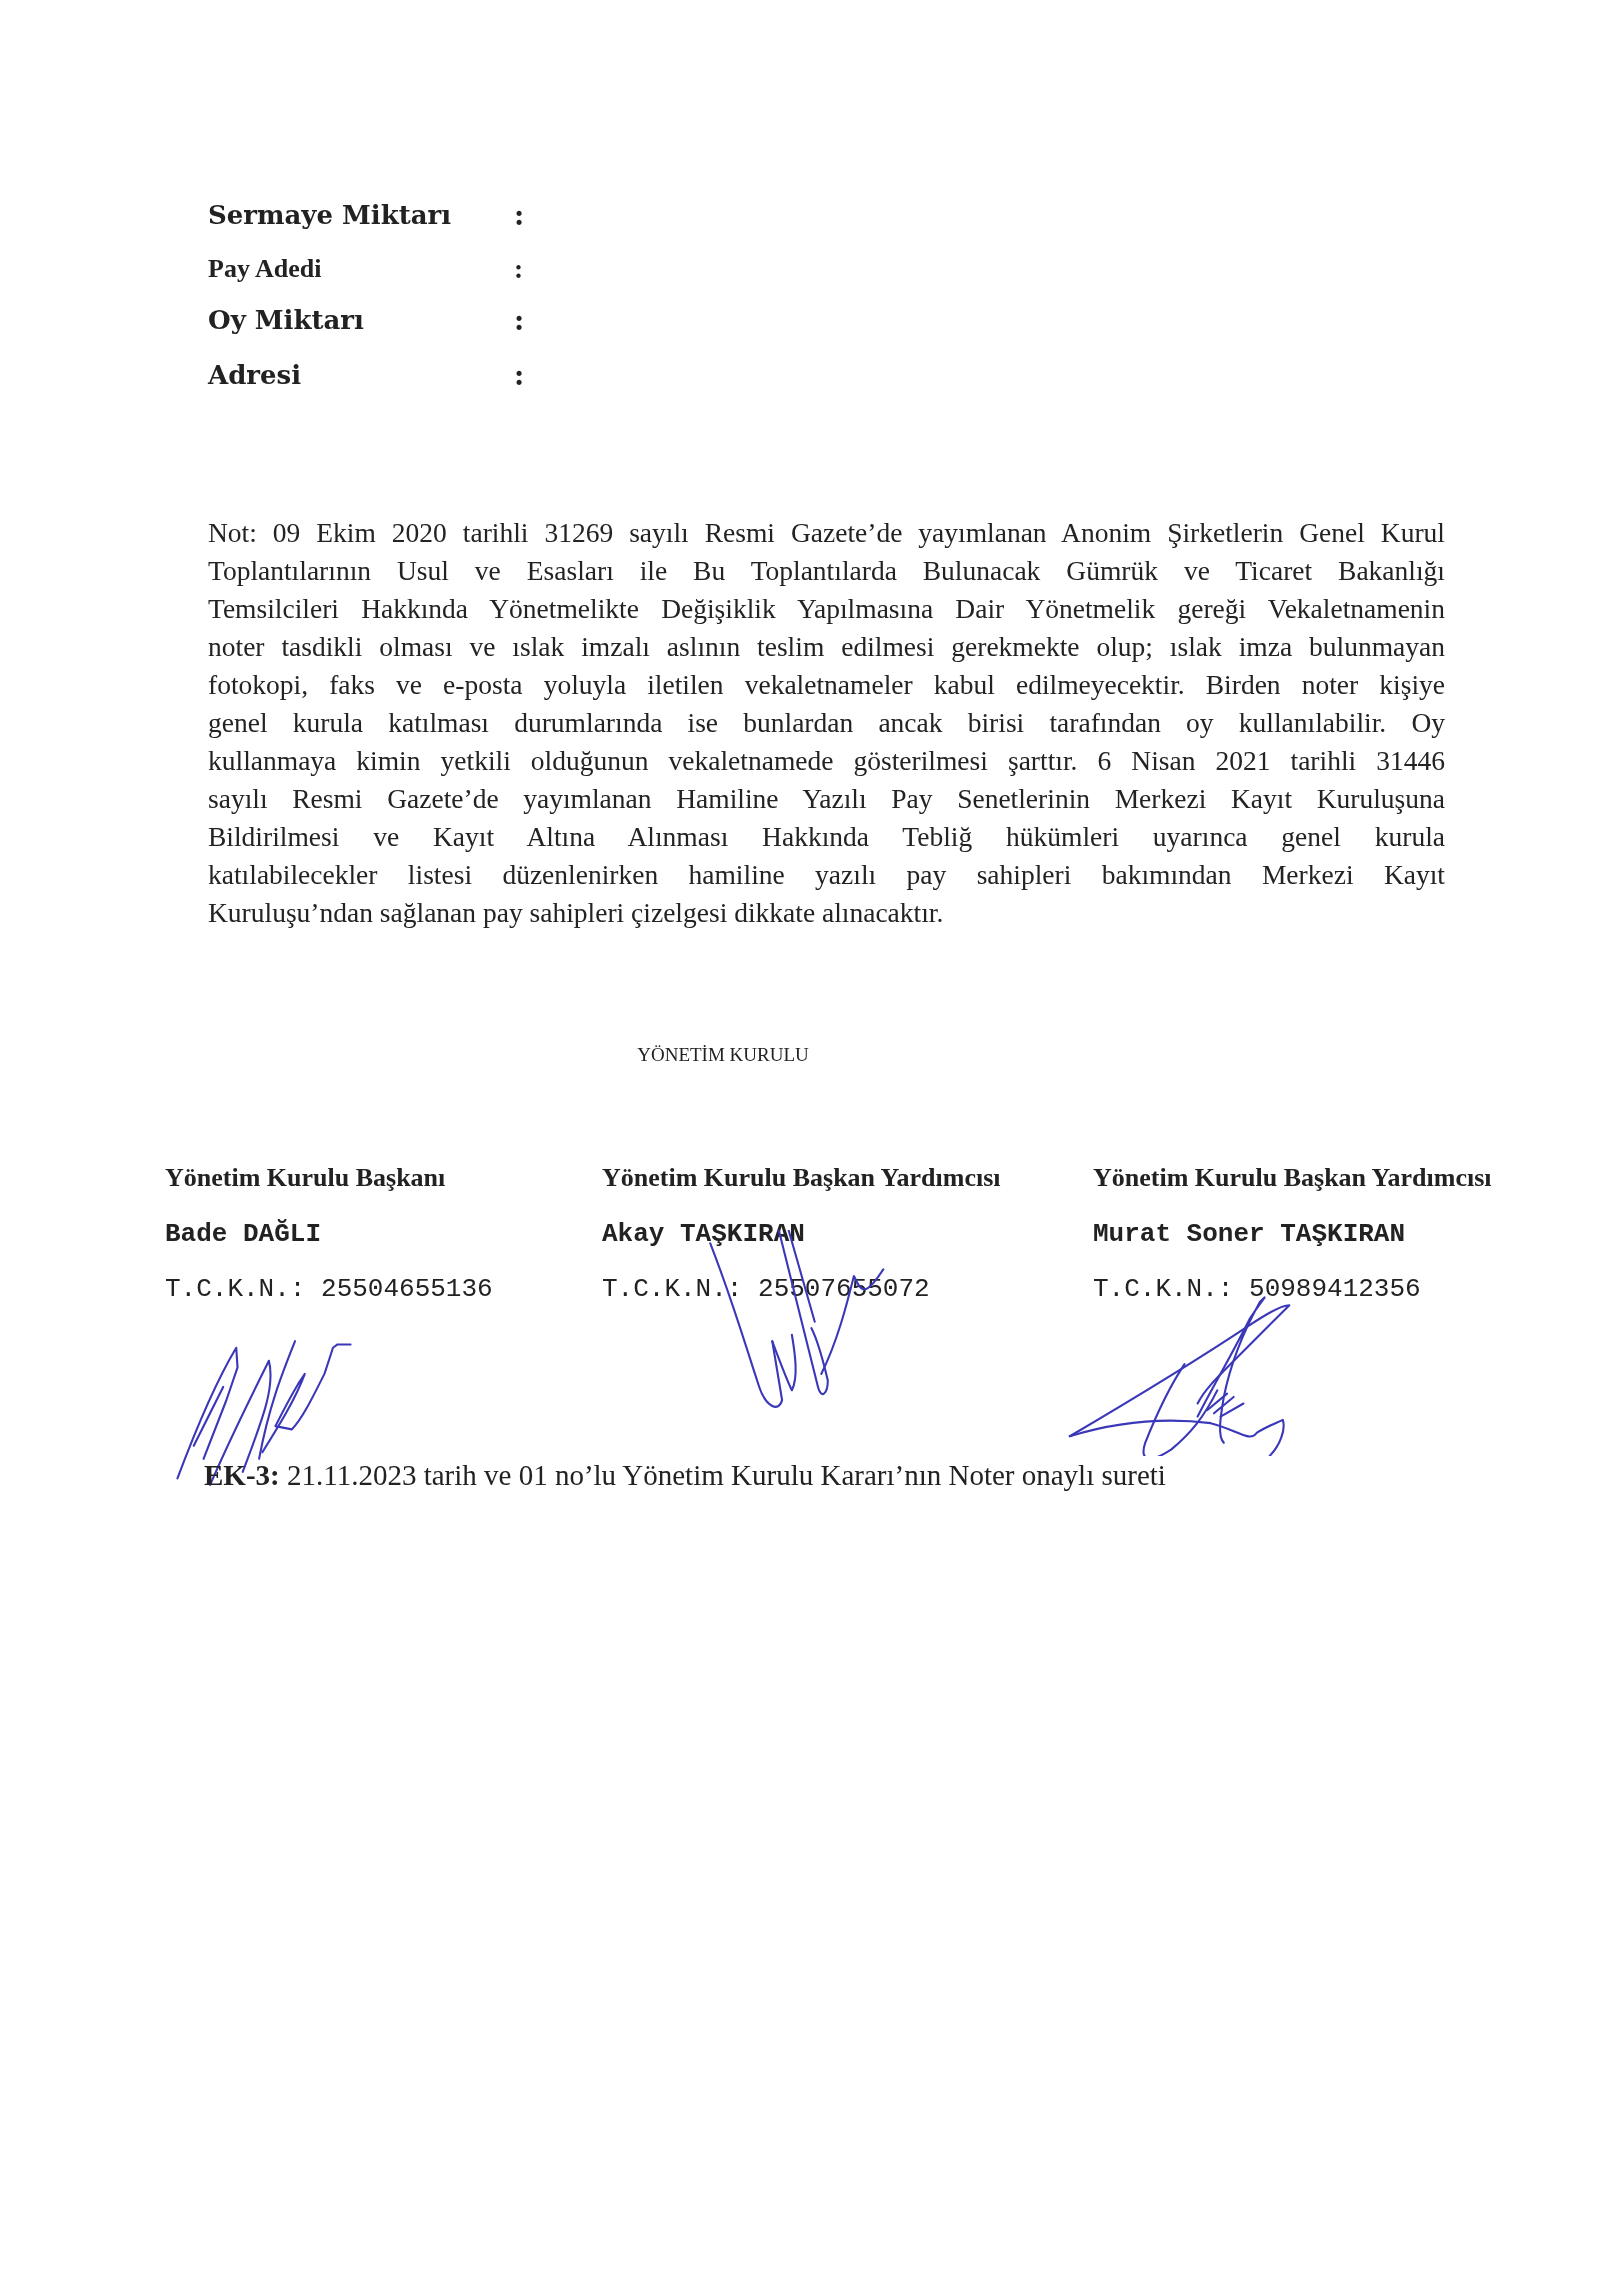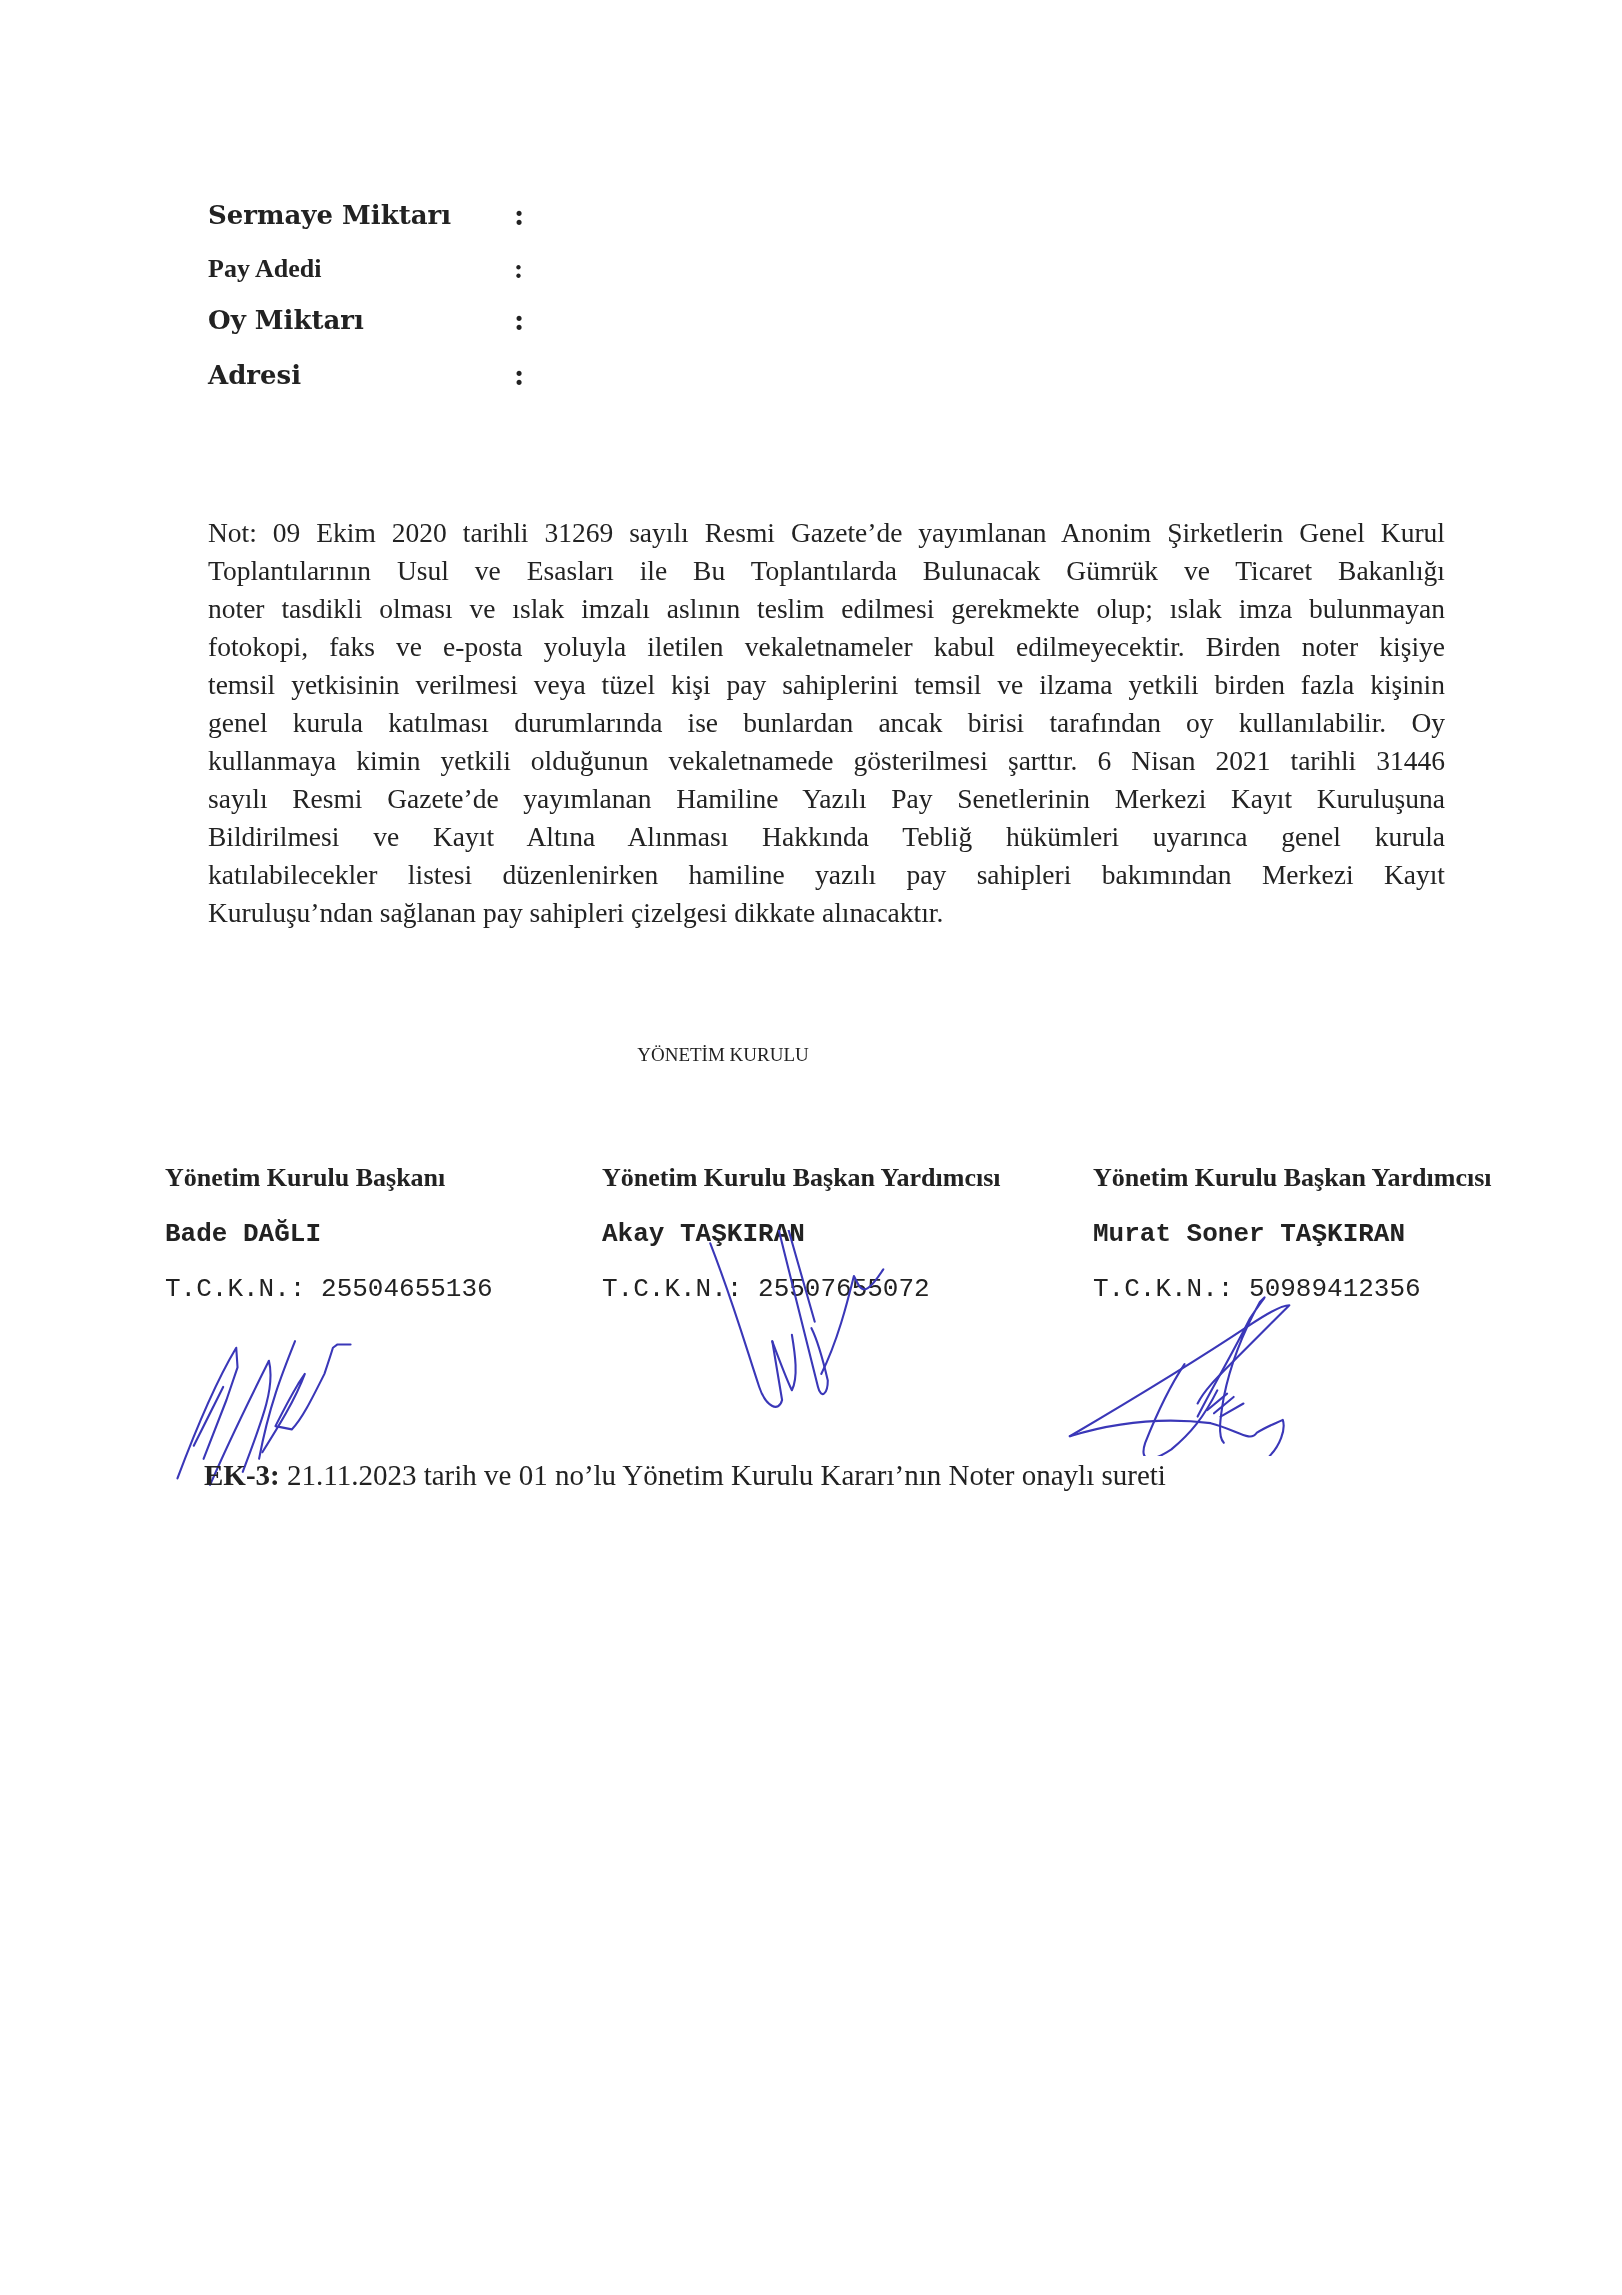--- a/index.html
+++ b/index.html
@@ -51,23 +51,23 @@
   </div>
   <div class="info-row" style="top:356px;">
     <span class="info-label">Adresi</span>
     <span class="info-colon">:</span>
   </div>
 </div>
 
 <div class="note">
   <span class="note-line">Not: 09 Ekim 2020 tarihli 31269 sayılı Resmi Gazete’de yayımlanan Anonim Şirketlerin Genel Kurul</span>
   <span class="note-line">Toplantılarının Usul ve Esasları ile Bu Toplantılarda Bulunacak Gümrük ve Ticaret Bakanlığı</span>
+  <span class="note-line">Temsilcileri Hakkında Yönetmelikte Değişiklik Yapılmasına Dair Yönetmelik gereği Vekaletnamenin</span>
   <span class="note-line">noter tasdikli olması ve ıslak imzalı aslının teslim edilmesi gerekmekte olup; ıslak imza bulunmayan</span>
   <span class="note-line">fotokopi, faks ve e-posta yoluyla iletilen vekaletnameler kabul edilmeyecektir. Birden noter kişiye</span>
-  <span class="note-line">temsil yetkisinin verilmesi veya tüzel kişi pay sahiplerini temsil ve ilzama yetkili birden fazla kişinin</span>
   <span class="note-line">genel kurula katılması durumlarında ise bunlardan ancak birisi tarafından oy kullanılabilir. Oy</span>
   <span class="note-line">kullanmaya kimin yetkili olduğunun vekaletnamede gösterilmesi şarttır. 6 Nisan 2021 tarihli 31446</span>
   <span class="note-line">sayılı Resmi Gazete’de yayımlanan Hamiline Yazılı Pay Senetlerinin Merkezi Kayıt Kuruluşuna</span>
   <span class="note-line">Bildirilmesi ve Kayıt Altına Alınması Hakkında Tebliğ hükümleri uyarınca genel kurula</span>
   <span class="note-line">katılabilecekler listesi düzenlenirken hamiline yazılı pay sahipleri bakımından Merkezi Kayıt</span>
   <span class="note-line last">Kuruluşu’ndan sağlanan pay sahipleri çizelgesi dikkate alınacaktır.</span>
 </div>
 
 <div class="abs board-heading">YÖNETİM KURULU</div>
 

